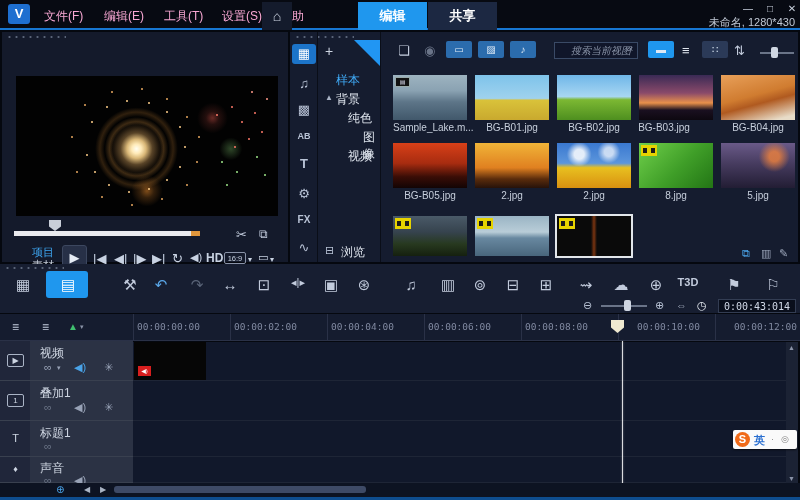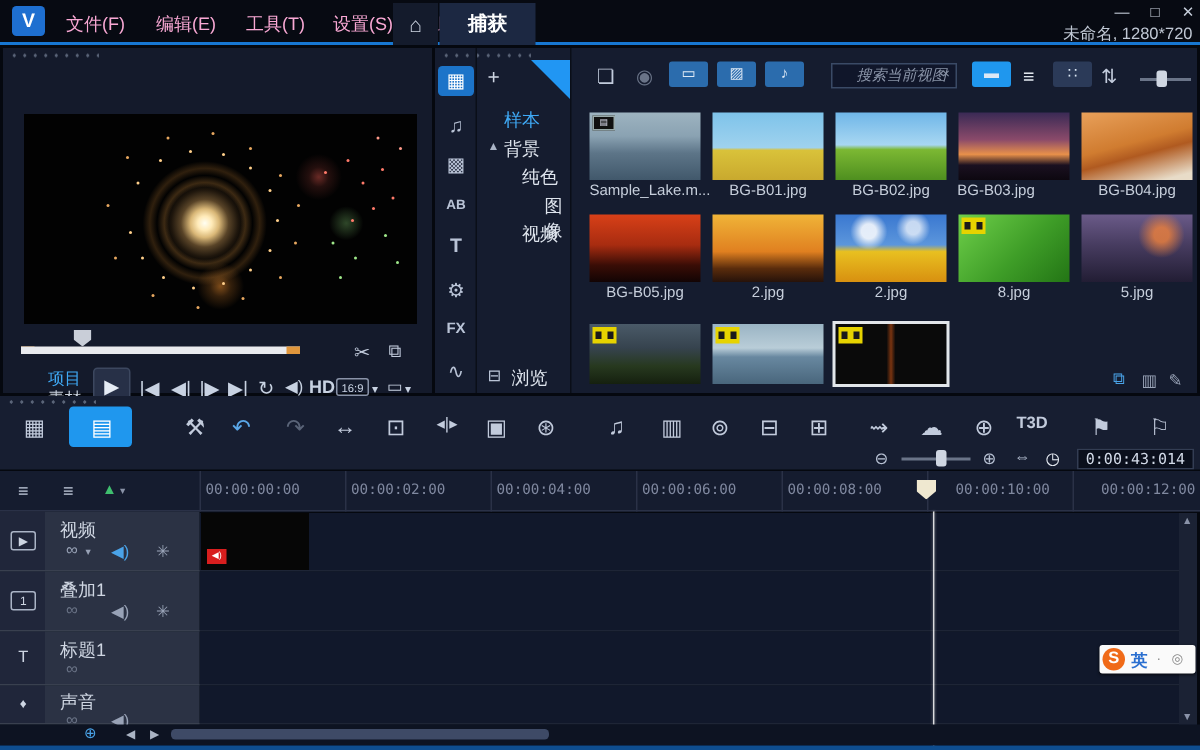--- a/index.html
+++ b/index.html
@@ -126,25 +126,26 @@
 <div class="screen">
 
   <div class="titlebar">
     <div class="logo">V</div>
     <span class="menu" style="left:44px">文件(F)</span>
     <span class="menu" style="left:104px">编辑(E)</span>
     <span class="menu" style="left:164px">工具(T)</span>
     <span class="menu" style="left:222px">设置(S)</span>
     <span class="menu" style="left:280px">帮助</span>
     <div class="home-btn">⌂</div>
-    <div class="tab" style="left:293px;width:64px">捕获</div>
+    <div class="tab active" style="left:358px;width:69px">编辑</div>
+    <div class="tab" style="left:428px;width:69px">共享</div>
     <span class="winbtn" style="left:740px">—</span>
     <span class="winbtn" style="left:762px">□</span>
     <span class="winbtn" style="left:784px">✕</span>
-    <span class="proj-label">未命名, 1280*720</span>
+    <span class="proj-label">未命名, 1280*430</span>
   </div>
 
   <div class="panel" style="left:2px;top:32px;width:286px;height:230px">
     <div class="grip" style="left:4px;top:3px"></div>
     <div class="video">
       <div class="fw"></div>
       <div class="sparks"></div>
     </div>
     <div class="wedge" style="left:12px"></div>
     <div class="scrub-bar"></div>

